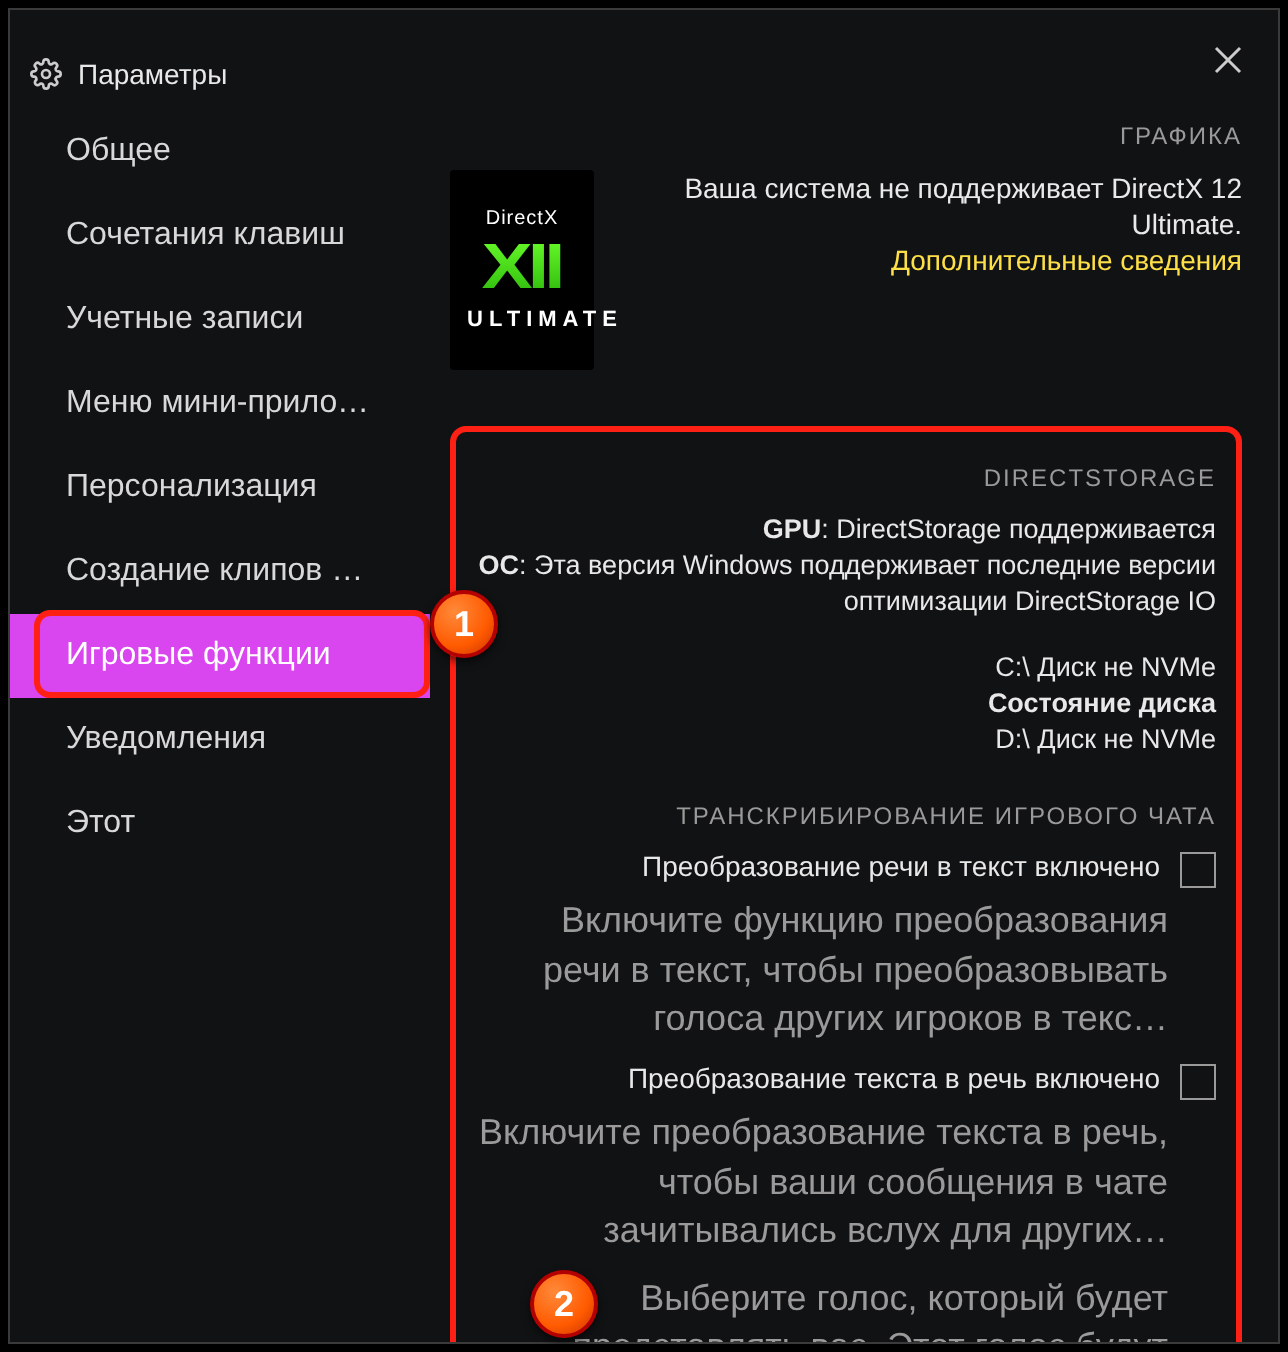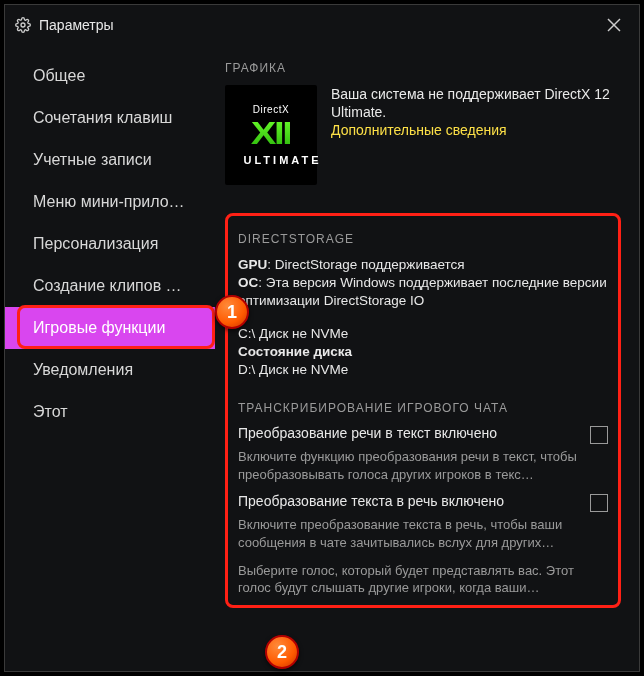--- a/index.html
+++ b/index.html
@@ -14,22 +14,22 @@
   .window {
     position: absolute;
     top: 4px; left: 4px;
     width: 636px; height: 668px;
     background: #111214;
     border: 1px solid #3a3a3a;
   }
   .titlebar {
     height: 40px;
     display: flex;
-    align-items: center;
-    padding: 10px 10px;
+    align-items: flex-end;
+    padding: 0 10px;
     color: #e8e8e8;
     font-size: 14px;
   }
   .titlebar .gear { margin-right: 8px; display:flex; align-items:center;}
   .titlebar .spacer { flex: 1; }
   .close-btn {
     width: 30px; height: 30px;
     display: flex; align-items: center; justify-content: center;
     color: #ccc; cursor: pointer;
   }
@@ -57,31 +57,32 @@
   .side-item.active {
     background: #d946ef;
     color: #fff;
   }
   .content {
     flex: 1;
     padding: 10px 18px 10px 10px;
     overflow: hidden;
     color: #c9c9c9;
     position: relative;
+    text-align: right;
   }
   .section-title {
     color: #9a9a9a;
     font-size: 12px;
     letter-spacing: 1px;
     margin: 6px 0 10px 0;
     font-weight: 500;
   }
   .dx-row { display: flex; gap: 14px; margin-bottom: 28px; }
   .dx-badge {
-    width: 92px; height: 100px;
+    width: 72px; height: 100px;
     background: #000;
     display: flex; flex-direction: column;
     align-items: center; justify-content: center;
     gap: 2px;
     border-radius: 2px;
   }
   .dx-small { color:#fff; font-size: 10px; letter-spacing:0.5px;}
   .xii {
     font-family: Arial Black, Arial, sans-serif;
     font-weight: 900;
@@ -114,21 +115,21 @@
   }
   .opt .lbl { color:#e8e8e8; font-size:14px; flex:1; }
   .chk {
     width: 18px; height: 18px;
     border: 1.5px solid #9a9a9a;
     margin-top: 1px;
     flex-shrink: 0;
     cursor:pointer;
   }
   .desc {
-    color:#9a9a9a; font-size:13px; line-height:1.35;
+    color:#9a9a9a; font-size:18px; line-height:1.35;
     margin-bottom: 10px;
     padding-right: 24px;
   }
   
   .callout {
     position: absolute;
     width: 34px; height: 34px;
     border-radius: 50%;
     background: radial-gradient(circle at 35% 30%, #ff8a3a, #ff5a00 60%, #c63200);
     border: 2px solid #b30000;

